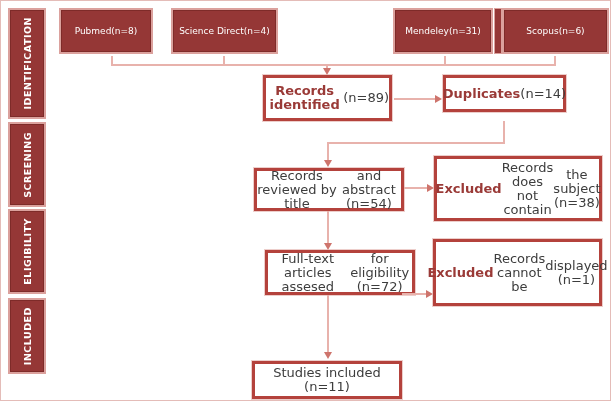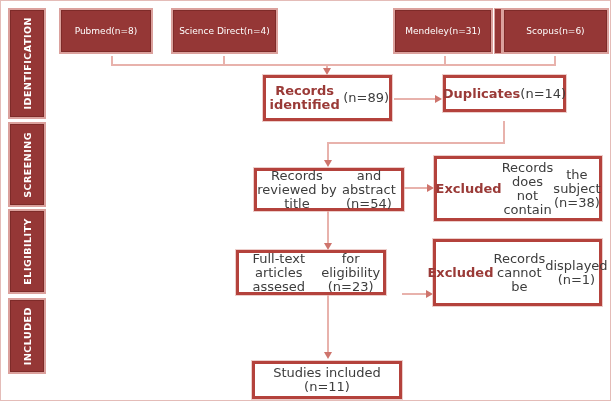--- a/index.html
+++ b/index.html
@@ -110,23 +110,23 @@
   <div class="arr arr-right" style="left:426px;top:183px;"></div>
   <div class="white-box" style="left:433px;top:155px;width:168px;height:65px;">
     <span class="hd">Excluded</span>
     <span>Records does not contain</span>
     <span>the subject (n=38)</span>
   </div>
 
   <div class="vline" style="left:326px;top:210px;height:33px;"></div>
   <div class="arr arr-down" style="left:323px;top:242px;"></div>
 
-  <div class="white-box" style="left:235px;top:249px;width:150px;height:45px;">
+  <div class="white-box" style="left:264px;top:249px;width:150px;height:45px;">
     <span>Full-text articles assesed</span>
-    <span>for eligibility (n=23)</span>
+    <span>for eligibility (n=72)</span>
   </div>
   <div class="hline" style="left:401px;top:292px;width:25px;"></div>
   <div class="arr arr-right" style="left:425px;top:289px;"></div>
   <div class="white-box" style="left:432px;top:238px;width:169px;height:67px;">
     <span class="hd">Excluded</span>
     <span>Records cannot be</span>
     <span>displayed (n=1)</span>
   </div>
 
   <div class="vline" style="left:326px;top:294px;height:58px;"></div>

